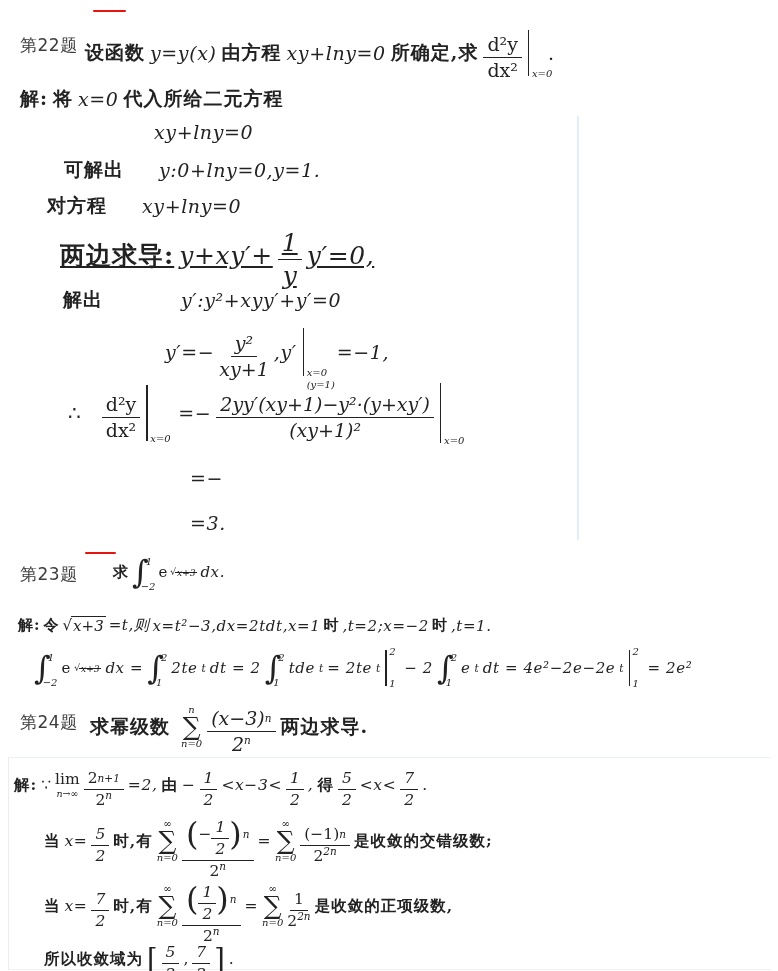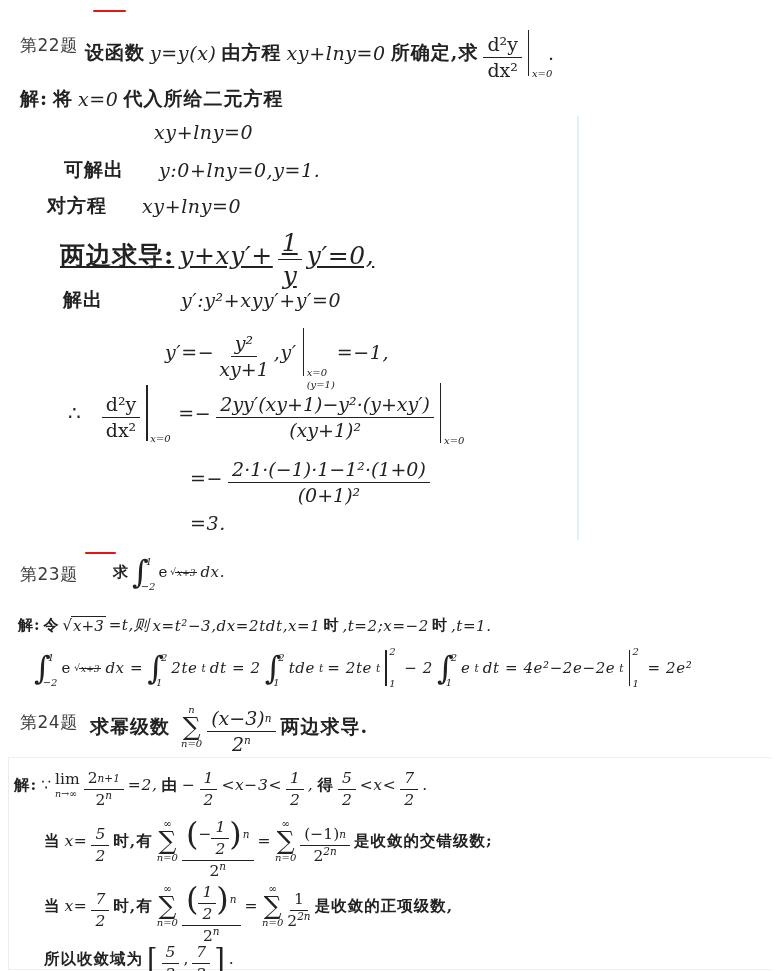--- a/index.html
+++ b/index.html
@@ -27,21 +27,21 @@
   .intg{display:inline-flex;align-items:center;}
   .isign{font-size:32px;line-height:1;font-style:normal;}
   .ilims{display:inline-flex;flex-direction:column;justify-content:space-between;height:36px;
          font-size:10px;font-style:italic;margin-left:-3px;transform:translateY(2px);}
   .ilims .ib{margin-left:-5px;}
   
   .sum{display:inline-flex;flex-direction:column;align-items:center;line-height:1;font-style:normal;}
   .sum .ssg{font-size:25px;line-height:0.95;}
   .sum .stp,.sum .sbt{font-size:10px;font-style:italic;}
   
-  .lim{display:inline-flex;flex-direction:column;line-height:1;}
+  .lim{display:inline-flex;flex-direction:column;align-items:center;line-height:1;}
   .lim .lg{font-style:normal;}
   .lim .ls{font-size:9.5px;font-style:italic;margin-top:1px;}
   
   .sq{display:inline-flex;align-items:flex-start;font-style:italic;}
   .sq .rad{font-style:normal;margin-right:-1px;}
   .sq .ol{border-top:1.2px solid #222;padding:0 2px;}
   sup.sp{font-size:10.5px;font-style:italic;vertical-align:super;line-height:0;}
   sup.spx{font-size:9px;font-style:italic;vertical-align:super;line-height:0;}
   .bp{font-size:32px;font-weight:300;line-height:0;font-style:normal;}
   .pexp{font-size:10.5px;font-style:italic;vertical-align:22px;line-height:0;margin-left:1px;}
@@ -149,24 +149,20 @@
       <span class="fd">(xy+1)²</span>
     </span>
     <span class="ebar" style="height:60px;">
       <i class="rule"></i>
       <span class="ebot">x=0</span>
     </span>
   </div>
 
   <div class="row" style="left:190px;top:446px;height:64px;font-size:19px;">
     <span class="m">=−</span>
-    <span class="frac">
-      <span class="fn">2·1·(−1)·1−1²·(1+0)</span>
-      <span class="fd">(0+1)²</span>
-    </span>
   </div>
 
   <div class="row" style="left:190px;top:512px;font-size:19px;">
     <span class="m">=3.</span>
   </div>
 
   <div class="plabel" style="left:20px;top:563px;">第23题</div>
 
   <div class="row" style="left:113px;top:549px;height:46px;font-size:15px;gap:3px;">
     <span class="zhn">求</span>

